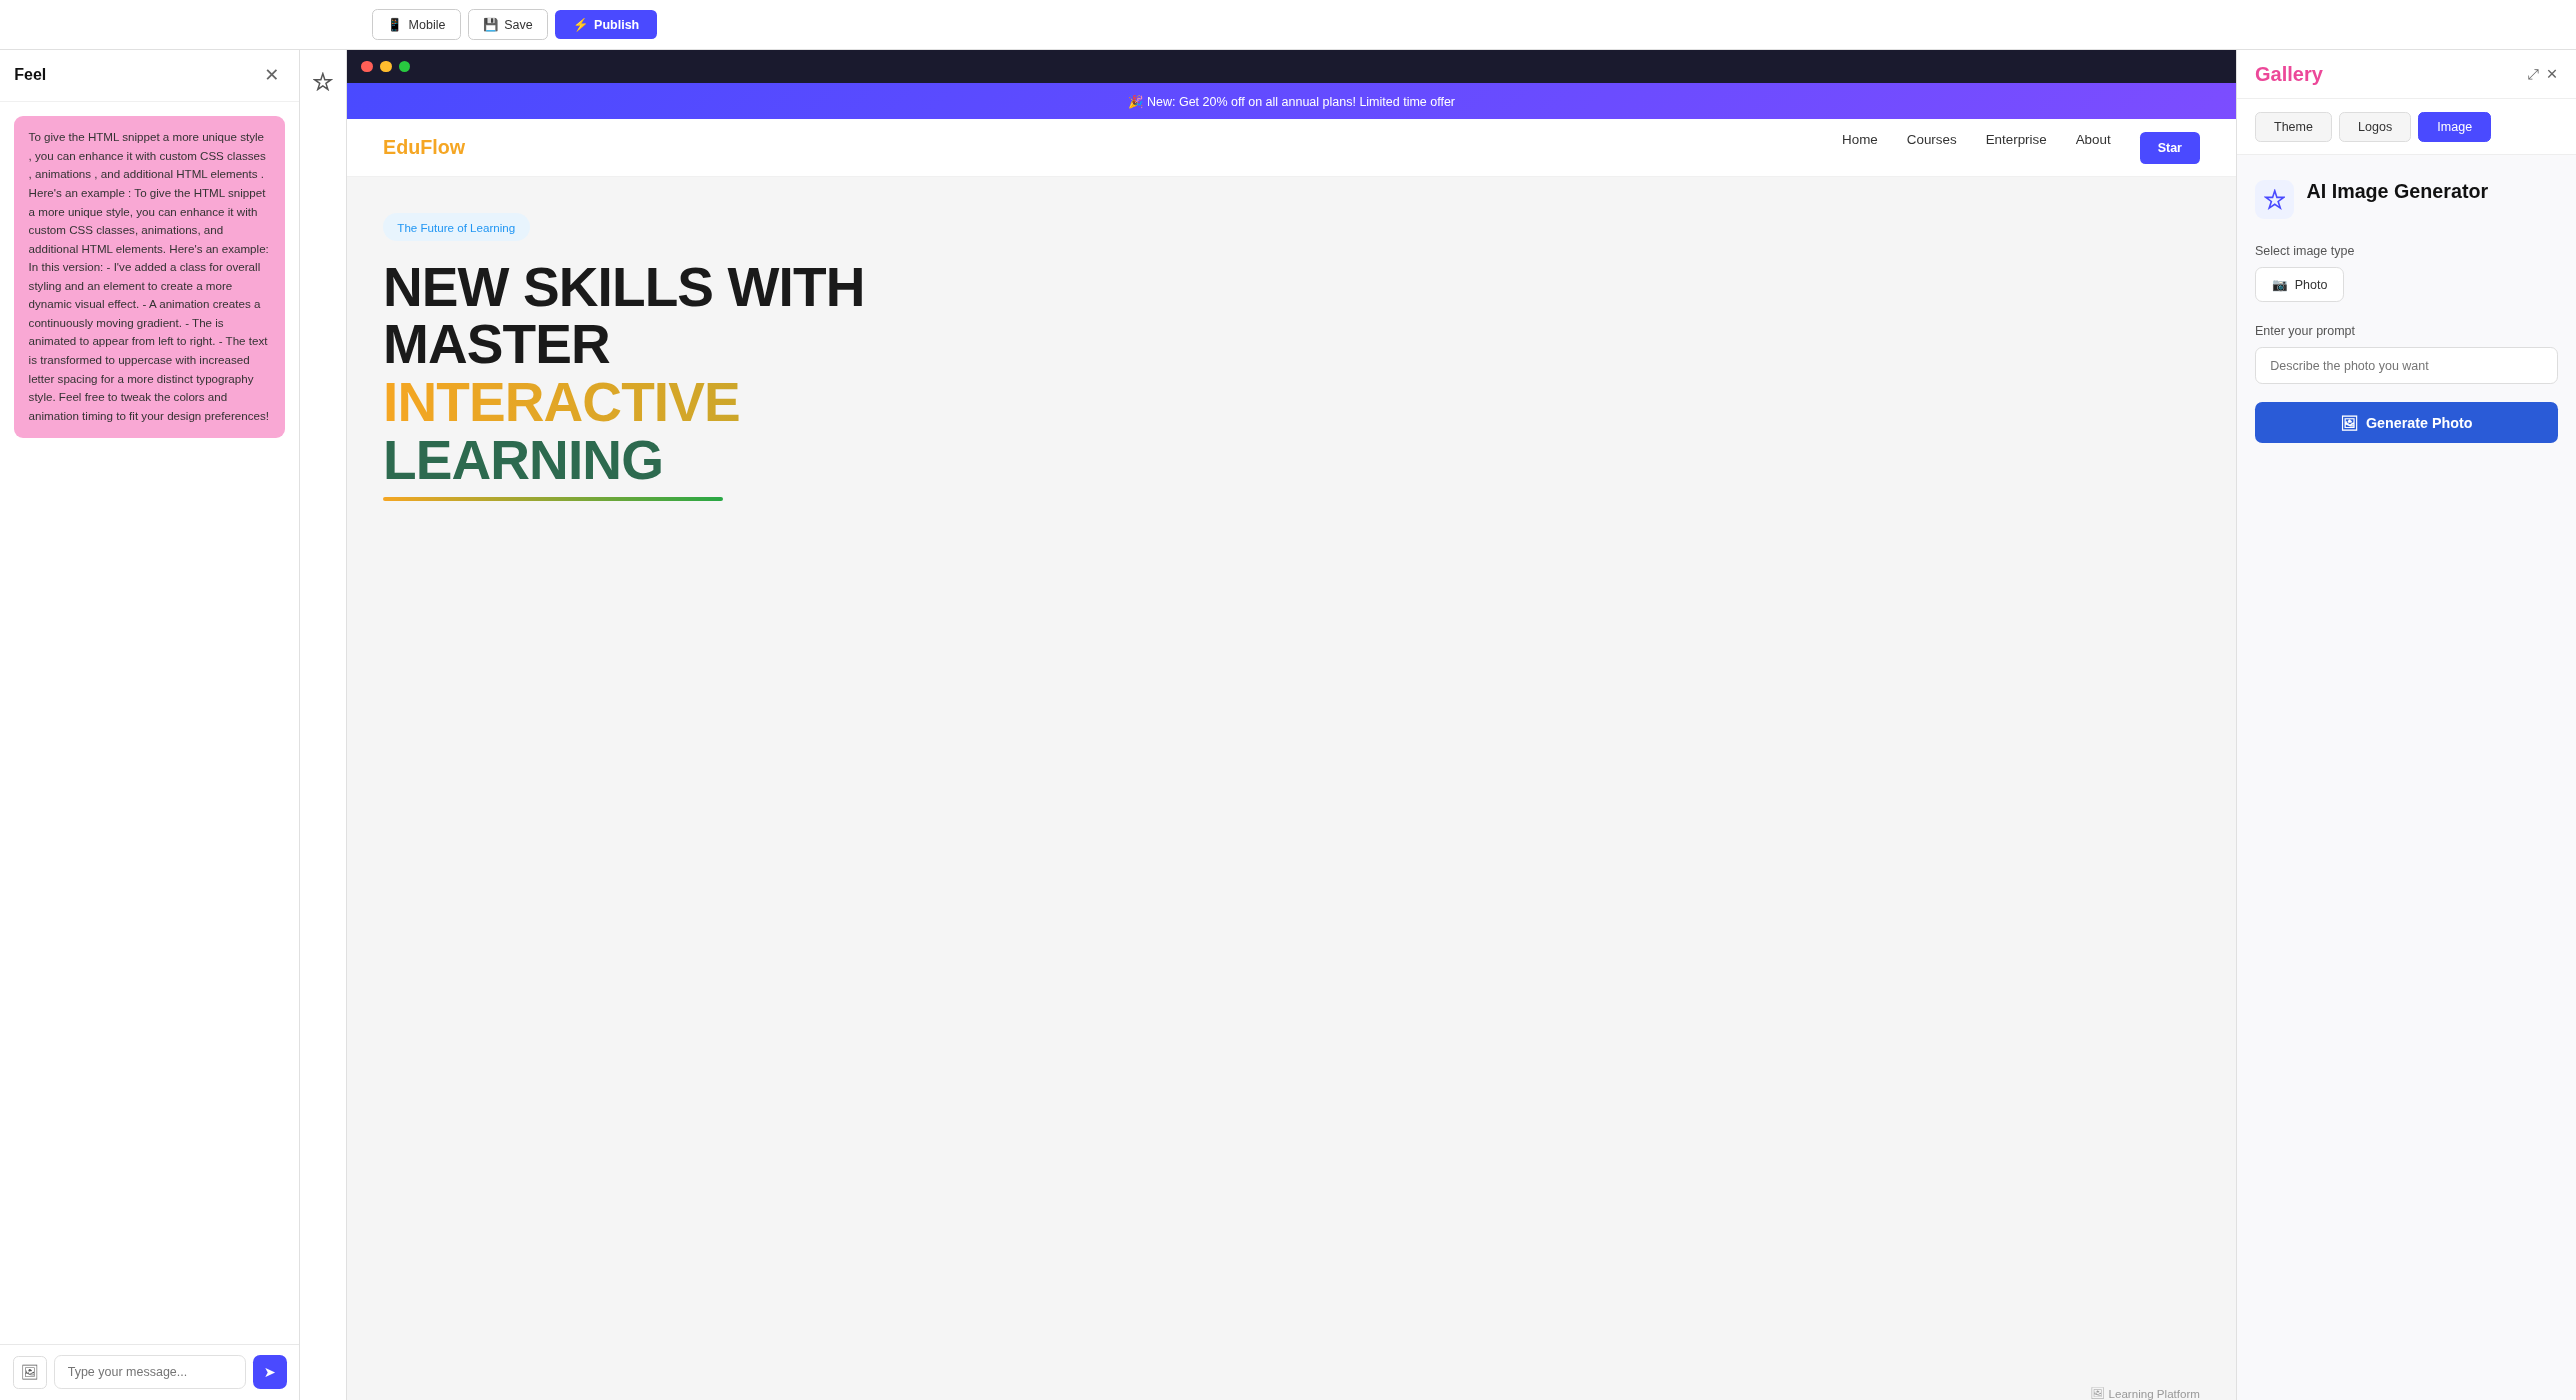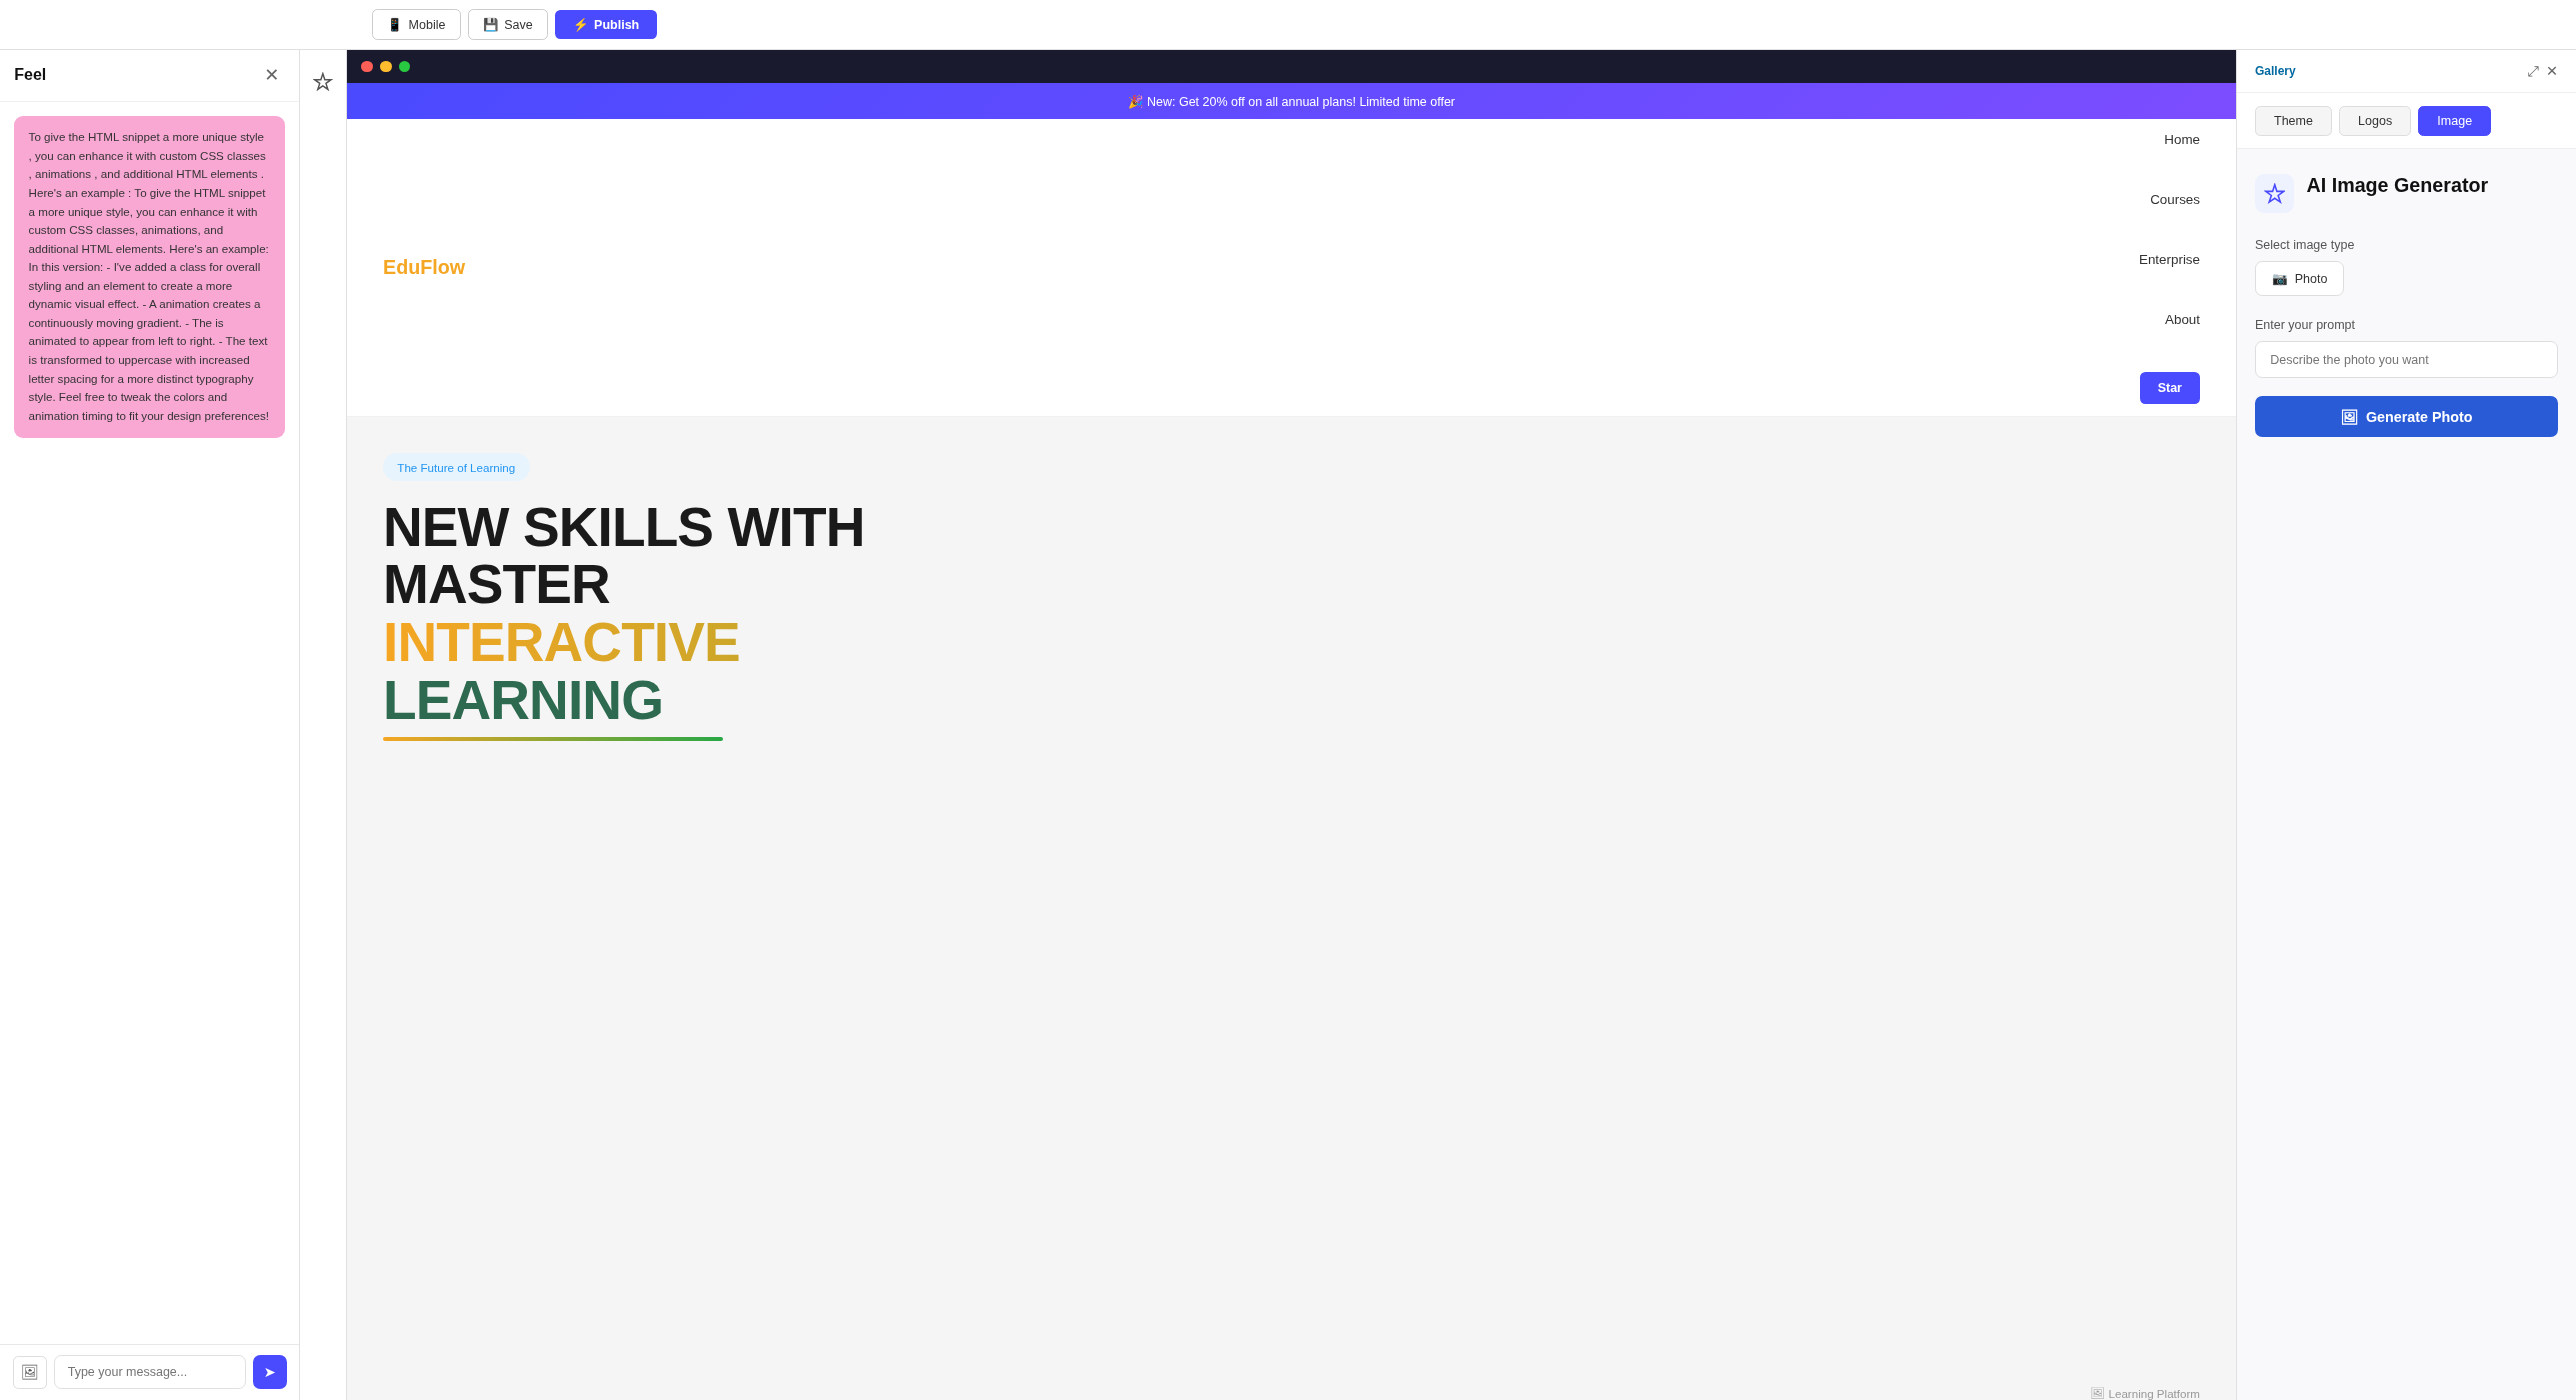--- a/index.html
+++ b/index.html
@@ -92,21 +92,21 @@
     
     .site-banner {
       background: linear-gradient(135deg, #4a4aff, #7c4dff);
       padding: 10.7px; text-align: center; color: #fff; font-size: 12.5px;
     }
     .site-nav {
       display: flex; align-items: center; padding: 12.5px 36px;
       background: #fff; border-bottom: 0.9px solid #f0f0f0;
     }
     .site-logo { font-size: 19.7px; font-weight: 700; color: #f5a623; margin-right: auto; }
-    .site-nav-links { display: flex; gap: 45px; align-items: flex-end; flex-direction: column; }
+    .site-nav-links { display: flex; gap: 29px; align-items: flex-start; }
     .site-nav-link { font-size: 13.4px; color: #333; text-decoration: none; cursor: pointer; }
     .site-nav-btn {
       background: #4a4aff; color: #fff; border: none; border-radius: 5.4px;
       padding: 9px 18px; font-size: 12.5px; cursor: pointer; font-weight: 600;
     }
     .site-hero {
       background: #f5f5f5; padding: 36px 36px 0; flex: 1; position: relative; overflow: hidden;
     }
     .site-tag {
       display: inline-block; background: #e8f4fd; color: #2196f3;
@@ -139,21 +139,21 @@
 
     
     .gallery-panel {
       width: 340px; background: #f9f9fb; border-left: 0.9px solid #e0e0e0;
       display: flex; flex-direction: column; flex-shrink: 0;
     }
     .gallery-header {
       display: flex; align-items: center; justify-content: space-between;
       padding: 12.5px 18px; border-bottom: 0.9px solid #eee; background: #fff;
     }
-    .gallery-title { font-size: 12px; font-weight: 600; color: #0369a1; }
+    .gallery-title { font-size: 20px; font-weight: 600; color: #ec4899; }
     .gallery-header-actions { display: flex; gap: 7.2px; align-items: center; }
     .gallery-icon-btn { background: none; border: none; cursor: pointer; color: #666; font-size: 14.3px; }
     .gallery-tabs {
       display: flex; gap: 7.2px; padding: 12.5px 18px;
       background: #fff; border-bottom: 0.9px solid #eee;
     }
     .gallery-tab {
       padding: 7.2px 18px; border-radius: 5.4px; border: 0.9px solid #ddd;
       background: #f5f5f5; cursor: pointer; font-size: 12.5px; color: #333; font-weight: 500;
     }

